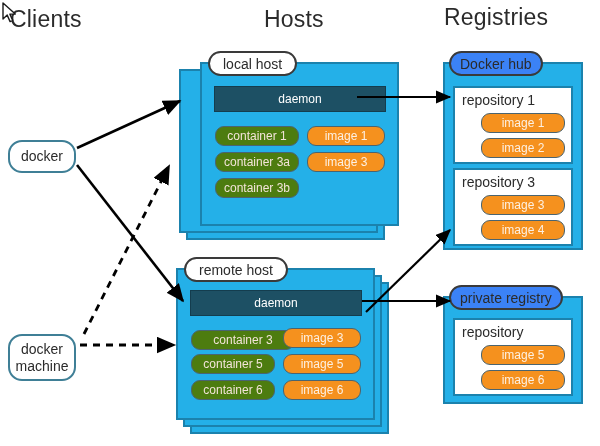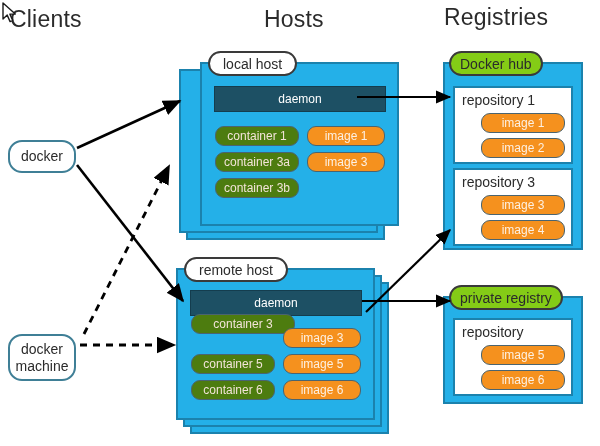--- a/index.html
+++ b/index.html
@@ -112,21 +112,21 @@
     position: absolute;
     box-sizing: border-box;
     background: #24b0e8;
     border: 2px solid #1b82ad;
   }
   .registry-tab {
     position: absolute;
     left: 4px;
     top: -13px;
     box-sizing: border-box;
-    background: #84cc16;
+    background: #3b82f6;
     border: 2px solid #3a3a3a;
     border-radius: 13px;
     height: 25px;
     padding: 0 9px;
     display: flex;
     align-items: center;
     font-size: 14px;
     color: #2b2b2b;
     white-space: nowrap;
     z-index: 5;
@@ -201,21 +201,21 @@
       <div class="pill image" style="left:105px; top:88px; width:78px; height:20px;">image 3</div>
     </div>
   </div>
 
   <div class="host-stack" id="stack-remote" style="left:176px; top:268px; width:215px; height:170px;">
     <div class="host-layer" style="left:14px; top:14px; width:199px; height:152px;"></div>
     <div class="host-layer" style="left:7px;  top:7px;  width:199px; height:152px;"></div>
     <div class="host-card" style="width:199px; height:152px;">
       <div class="host-tab">remote host</div>
       <div class="daemon-bar" style="left:12px; top:20px; width:172px; height:26px;">daemon</div>
-      <div class="pill container" style="left:13px; top:44px;  width:104px; height:20px;">container 3</div>
+      <div class="pill container" style="left:13px; top:60px;  width:104px; height:20px;">container 3</div>
       <div class="pill container" style="left:13px; top:84px;  width:84px; height:20px;border-radius:9px;">container 5</div>
       <div class="pill container" style="left:13px; top:110px; width:84px; height:20px;">container 6</div>
       <div class="pill image" style="left:105px; top:58px;  width:78px; height:20px;">image 3</div>
       <div class="pill image" style="left:105px; top:84px;  width:78px; height:20px;">image 5</div>
       <div class="pill image" style="left:105px; top:110px; width:78px; height:20px;">image 6</div>
     </div>
   </div>
 
   <div class="registry-box" id="registry-docker-hub" style="left:443px; top:62px; width:140px; height:188px;">
     <div class="registry-tab">Docker hub</div>

